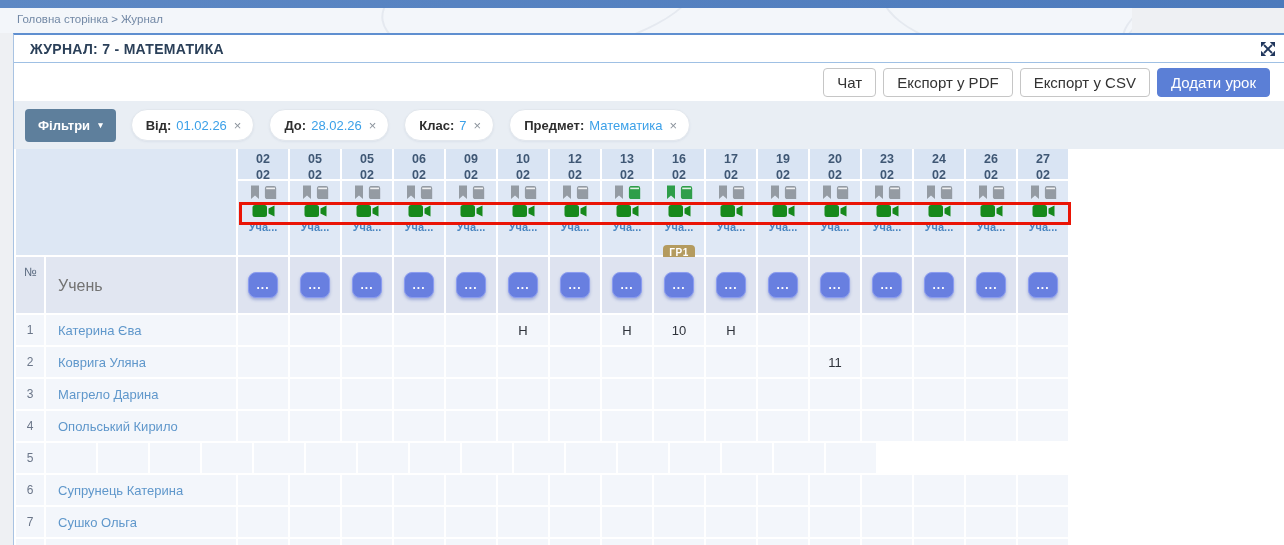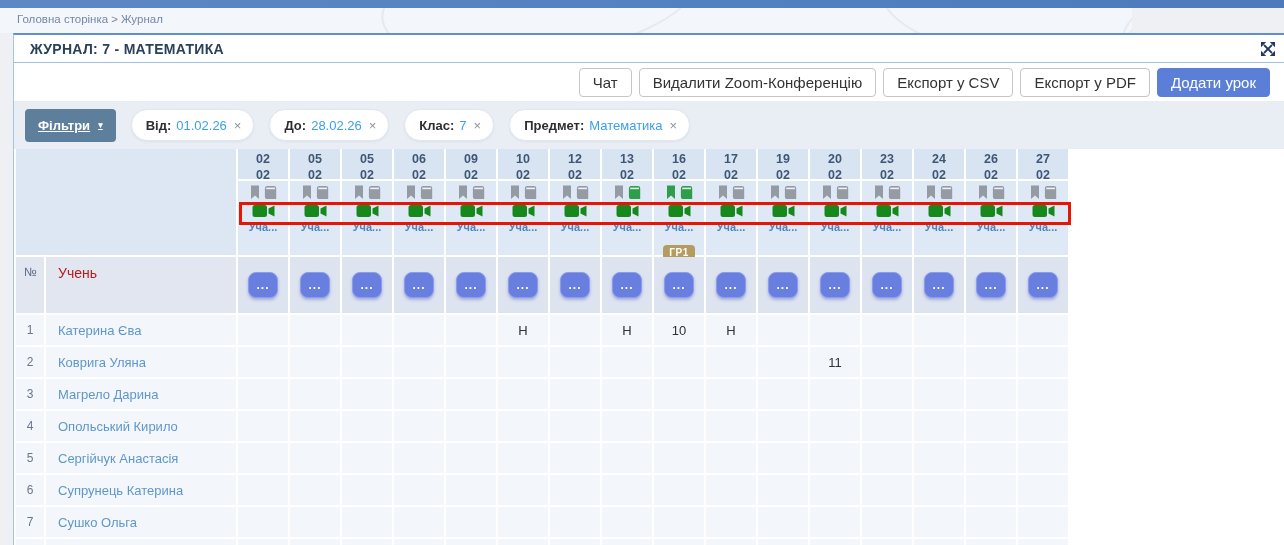--- a/index.html
+++ b/index.html
@@ -34,21 +34,21 @@
     border:1px solid #c6c6c6; border-radius:4px; cursor:pointer;
     font-family:"Liberation Sans",sans-serif; }
   .tbtn.primary { background:var(--primary_button,#5b7fd6); border-color:var(--primary_button,#5b7fd6);
     color:#fff; }
 
   .filters-band { height:48px; background:#e9eef4; display:flex; align-items:center;
     gap:15px; padding-left:11px; }
   .filters-btn { height:33px; padding:0 13px; background:var(--filter_button,#5e7f9c);
     color:#fff; font-size:13px; font-weight:700; border:none; border-radius:4px;
     cursor:pointer; display:flex; align-items:center; gap:8px;
-    font-family:"Liberation Sans",sans-serif;text-decoration:underline; }
+    font-family:"Liberation Sans",sans-serif; }
   .caret { font-size:9px; }
   .pill { height:32px; background:#fff; border:1px solid #e2e7ed; border-radius:16px;
     display:flex; align-items:center; padding:0 12px 0 14px; font-size:13px;
     cursor:default; box-shadow:0 1px 2px rgba(120,140,170,.12); }
   .pill .plabel { font-weight:700; color:#2e2e2e; margin-right:5px;text-align:right; }
   .pill .pvalue { color:var(--filter_value_blue,#3ba0e8); }
   .pill .premove { margin-left:7px; color:#8b939c; font-size:13px; cursor:pointer; }
 
   
   .tablewrap { position:relative; margin-left:2px; }
@@ -66,22 +66,22 @@
   .bk svg .shape { fill:var(--icon_gray,#98a0a8); }
   .bk.active svg .shape { fill:var(--icon_active_green,#2f9e4a); }
   .bm,.bk,.cam { cursor:pointer; line-height:0; }
   .cam { margin-top:3px; }
   .att { margin-top:2px; font-size:11px; font-weight:700; color:var(--link_blue,#4c86c0);
     cursor:pointer; text-decoration:none; }
   .gbadge { margin-top:12px; background:var(--badge_tan,#b49b5f); color:#fff; font-size:10px;
     font-weight:700; padding:2px 6px; border-radius:4px; letter-spacing:.5px; }
   .hnum { width:28px; background:#e1e6f1; color:#5b6b80; font-size:12px; padding:8px 0 0 8px;
     height:56px; }
-  .hstudent { width:190px; background:#e1e6f1; color:#b91c1c; font-size:14px;
-    padding:8px 0 0 12px; height:56px; }
+  .hstudent { width:190px; background:#e1e6f1; color:#737373; font-size:16px;
+    padding:20px 0 0 12px; height:56px; }
   .menuc { width:50px; height:56px; background:#dee3f0; display:flex; align-items:center;
     justify-content:center; }
   .menu-btn { width:30px; height:26px; border-radius:8px; background:#687fe0;
     border:1px solid #8b9cf0; color:#fff; font-weight:700; font-size:12px;
     letter-spacing:1px; line-height:0; cursor:pointer;
     box-shadow:0 2px 3px rgba(90,110,190,.45); font-family:"Liberation Sans",sans-serif; }
   .numc { width:28px; height:30px; background:#f3f6fb; color:#6b7689; font-size:12px;
     display:flex; align-items:center; justify-content:center; }
   .namec { width:190px; height:30px; background:#f3f6fb; color:#5f97cb; font-size:13px;
     display:flex; align-items:center; padding-left:12px; cursor:pointer; }
@@ -118,23 +118,22 @@
           <polygon points="15,1 9.8,1 15,6.2"></polygon>
           <polygon points="1,15 1,9.8 6.2,15"></polygon>
           <polygon points="15,15 15,9.8 9.8,15"></polygon>
         </g>
       </svg>
     </button>
   </div>
 
   <div class="toolbar" id="toolbar">
       <button class="tbtn">Чат</button>
-      <button class="tbtn">Видалити Zoom-Конференцію</button>
+      <button class="tbtn">Експорт у PDF</button>
       <button class="tbtn">Експорт у CSV</button>
-      <button class="tbtn">Експорт у PDF</button>
       <button class="tbtn primary">Додати урок</button>
     </div>
 
   <div class="filters-band">
     <button class="filters-btn">
       <span>Фільтри</span>
       <span class="caret">▾</span>
     </button>
     <div id="pills" style="display:flex;gap:15px;">
         <div class="pill">
@@ -732,21 +731,20 @@
           <div class="cell gradec"></div>
           <div class="cell gradec"></div>
           <div class="cell gradec"></div>
           <div class="cell gradec"></div>
           <div class="cell gradec"></div>
           <div class="cell gradec"></div>
           <div class="cell gradec"></div>
         </div>
         <div class="trow srow">
     <div class="cell numc">5</div>
-    <div class="cell namec">Сергійчук Анастасія</div>
   <div class="cell gradec"></div>
           <div class="cell gradec"></div>
           <div class="cell gradec"></div>
           <div class="cell gradec"></div>
           <div class="cell gradec"></div>
           <div class="cell gradec"></div>
           <div class="cell gradec"></div>
           <div class="cell gradec"></div>
           <div class="cell gradec"></div>
           <div class="cell gradec"></div>

